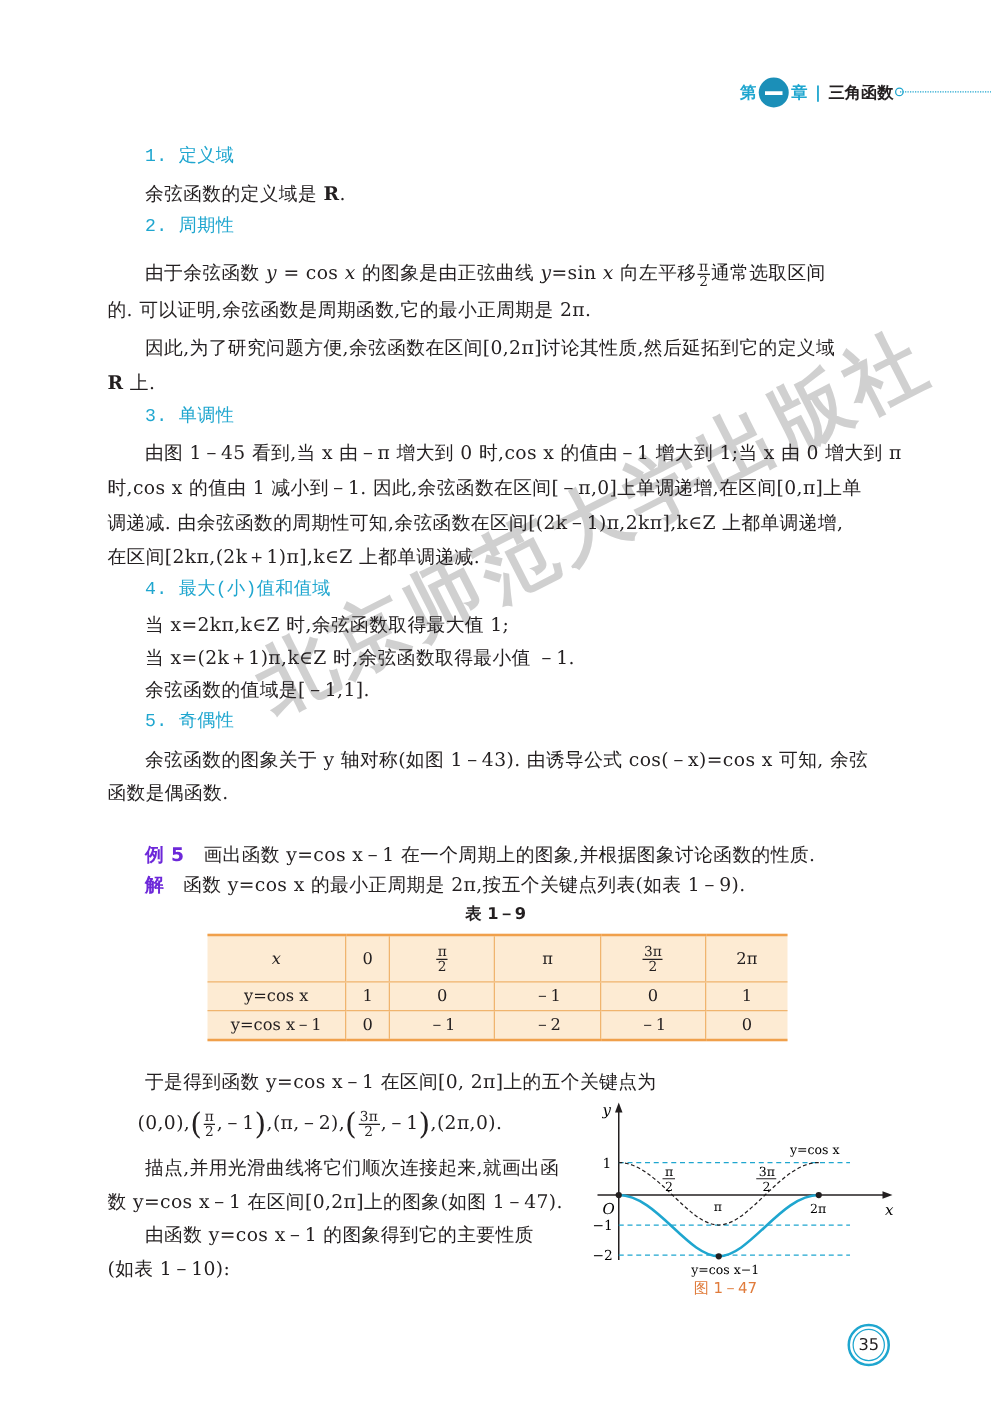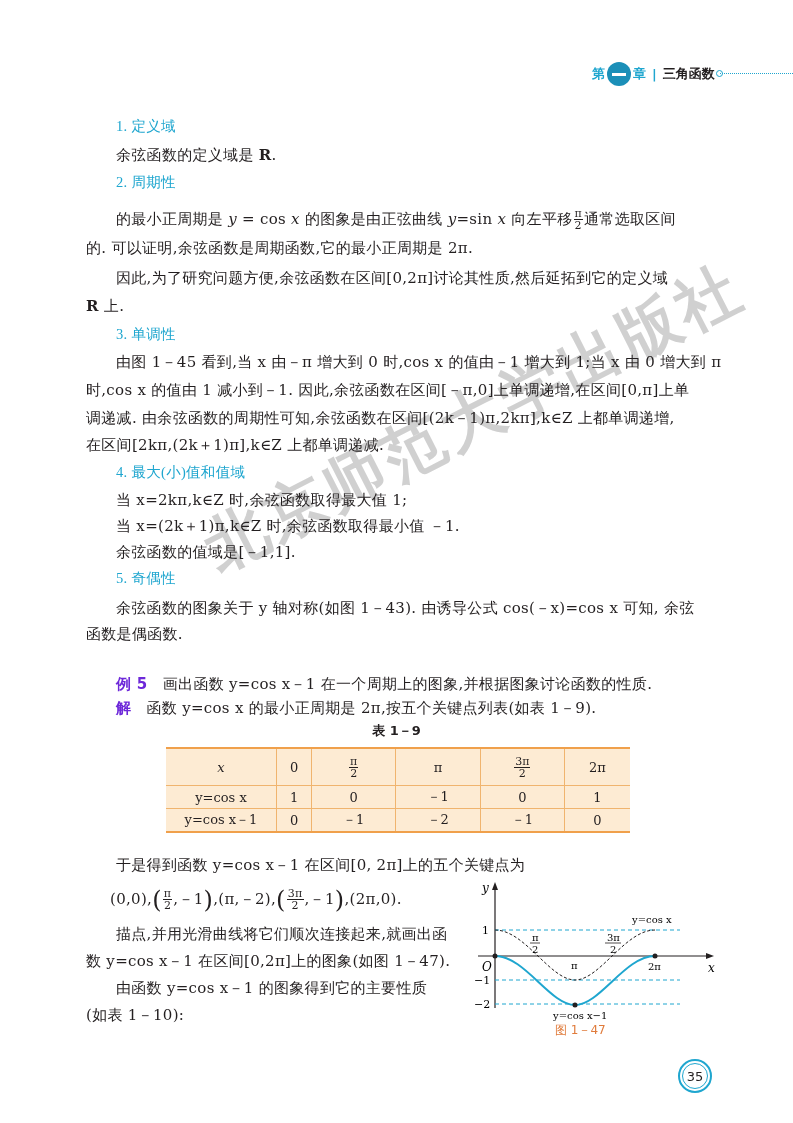--- a/index.html
+++ b/index.html
@@ -1,20 +1,20 @@
 <!DOCTYPE html>
 <html><head>
 <meta charset="utf-8">
 <style>
   html,body{margin:0;padding:0;background:#fff;}
   body{width:793px;height:1123px;position:relative;overflow:hidden;
        font-family:"DejaVu Serif","Liberation Serif",serif;color:#231f20;}
   .line{position:absolute;left:116px;font-size:15px;line-height:20px;white-space:nowrap;letter-spacing:0.3px;}
   .noind{left:86px;}
-  .head{color:#1fa6cf;font-family:Liberation Serif, serif;font-size:14.5px;}
+  .head{color:#1fa6cf;font-family:Liberation Mono, monospace;font-size:14.5px;}
   .it{font-style:italic;}
   .bold{font-weight:bold;}
   
   .chap{position:absolute;top:62px;left:592px;height:24px;display:flex;align-items:center;
         font-family:"DejaVu Sans","Liberation Sans",sans-serif;font-size:13px;font-weight:bold;}
   .chap .c1{color:#1fa6cf;}
   .chap .circ{width:24px;height:24px;border-radius:50%;background:#1b8fb8;margin:0 2px;display:flex;align-items:center;justify-content:center;}
   .chap .circ span{display:block;width:14px;height:3px;background:#fff;}
   .chap .bar{color:#1fa6cf;margin:0 6px;}
   .chap .t{color:#231f20;}
@@ -63,21 +63,21 @@
 
 <div class="wm">北京师范大学出版社</div>
 
 <div class="line head" style="top:116px;">1. 定义域</div>
 <div class="line" style="top:145px;">
   <span>余弦函数的定义域是 </span><span class="bold">R</span><span>.</span>
 </div>
 
 <div class="line head" style="top:172px;">2. 周期性</div>
 <div class="line" style="top:208px;left:116px;">
-  <span>的最小正周期是 </span><span class="it">y</span><span> = cos </span><span class="it">x</span><span> 的图象是由正弦曲线 </span><span class="it">y</span><span>=sin </span><span class="it">x</span><span> 向左平移</span><span class="frac"><span class="n">π</span><span class="d">2</span></span><span>通常选取区间</span>
+  <span>由于余弦函数 </span><span class="it">y</span><span> = cos </span><span class="it">x</span><span> 的图象是由正弦曲线 </span><span class="it">y</span><span>=sin </span><span class="it">x</span><span> 向左平移</span><span class="frac"><span class="n">π</span><span class="d">2</span></span><span>通常选取区间</span>
 </div>
 <div class="line noind" style="top:238px;">的. 可以证明,余弦函数是周期函数,它的最小正周期是 2π.</div>
 <div class="line" style="top:268px;">因此,为了研究问题方便,余弦函数在区间[0,2π]讨论其性质,然后延拓到它的定义域</div>
 <div class="line noind" style="top:296px;">
   <span class="bold">R</span><span> 上.</span>
 </div>
 
 <div class="line head" style="top:324px;">3. 单调性</div>
 <div class="line" style="top:352px;">由图 1－45 看到,当 x 由－π 增大到 0 时,cos x 的值由－1 增大到 1;当 x 由 0 增大到 π</div>
 <div class="line noind" style="top:380px;">时,cos x 的值由 1 减小到－1. 因此,余弦函数在区间[－π,0]上单调递增,在区间[0,π]上单</div>

